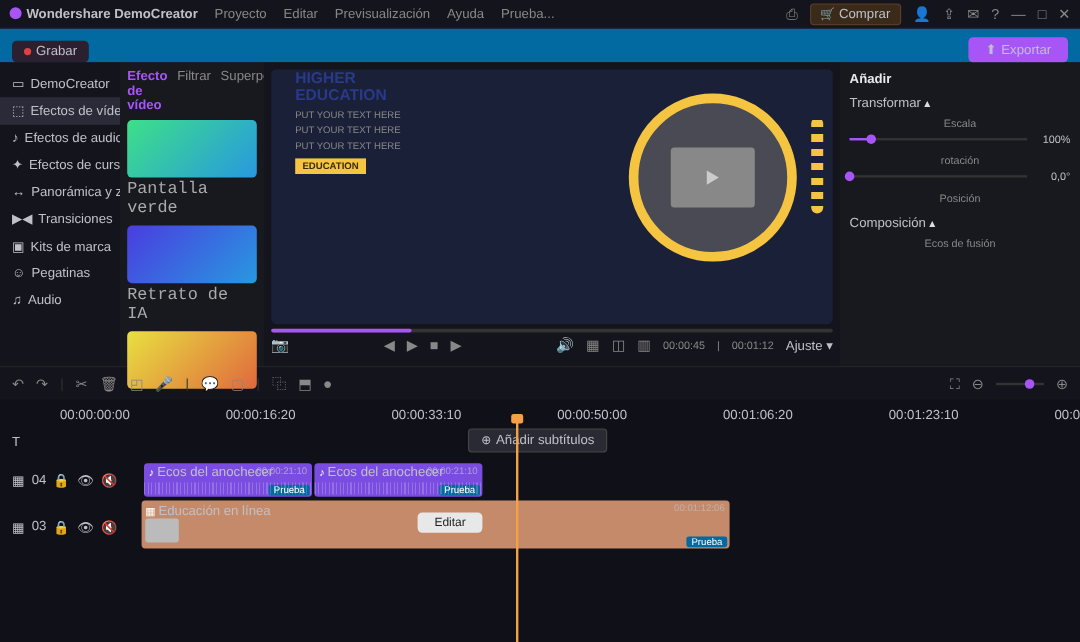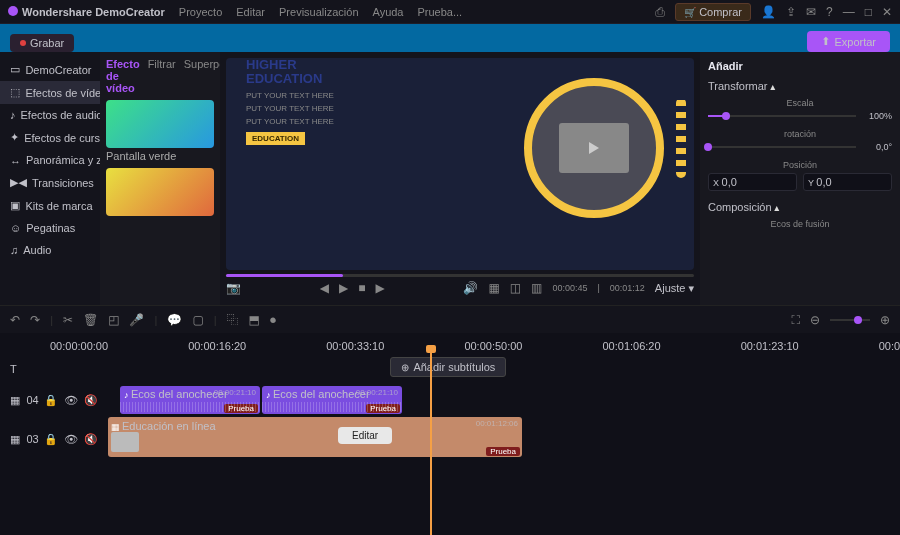--- a/index.html
+++ b/index.html
@@ -21,21 +21,21 @@
 .sb-item.active{background:#2a2a38;color:#e8e8f0;}
 .assets{width:120px;background:#18181f;padding:6px;}
 .asset-tabs{display:flex;gap:8px;font-size:10px;margin-bottom:6px;}
 .asset-tab{color:#888;cursor:pointer;}
 .asset-tab.active{color:#a855f7;font-weight:600;}
 .asset-card{margin-bottom:6px;}
 .asset-thumb{width:100%;height:48px;border-radius:4px;margin-bottom:2px;}
 .thumb1{background:linear-gradient(135deg,#3de088 0%,#2898e0 100%);}
 .thumb2{background:linear-gradient(135deg,#4a3de0 0%,#2898e0 100%);}
 .thumb3{background:linear-gradient(135deg,#e8e040 0%,#e0683d 100%);}
-.asset-name{font-size:11px;color:#aaa;}
+.asset-name{font-size:14px;color:#aaa;font-family:Liberation Mono, monospace;}
 .preview{flex:1;background:#14141c;padding:6px;display:flex;flex-direction:column;}
 .canvas{flex:1;background:#1a2038;border-radius:4px;position:relative;overflow:hidden;display:flex;align-items:flex-start;}
 .canvas-left{padding-left:20px;}
 .canvas-title{color:#2a3a8a;font-weight:700;font-size:13px;line-height:1.1;}
 .canvas-sub{color:#888;font-size:8px;margin-top:4px;}
 .edu-badge{display:inline-block;background:#f5c542;color:#3a2a00;font-size:8px;padding:2px 6px;margin-top:6px;font-weight:600;}
 .circle{position:absolute;right:30px;top:20px;width:140px;height:140px;border:8px solid #f5c542;border-radius:50%;background:#4a4a55;display:flex;align-items:center;justify-content:center;}
 .vid-ph{width:70px;height:50px;background:#888;border-radius:3px;display:flex;align-items:center;justify-content:center;}
 .play-tri{width:0;height:0;border-left:10px solid #ccc;border-top:6px solid transparent;border-bottom:6px solid transparent;}
 .stripe{position:absolute;right:8px;top:40px;width:10px;height:80px;background:repeating-linear-gradient(0deg,#f5c542 0 6px,transparent 6px 12px);border-radius:5px;}
@@ -63,21 +63,21 @@
 .playhead::before{content:'';position:absolute;top:-6px;left:-4px;width:10px;height:8px;background:#f5a045;border-radius:2px;}
 .track{display:flex;align-items:center;height:28px;margin-bottom:3px;}
 .track-head{width:80px;display:flex;align-items:center;gap:6px;font-size:9px;color:#666;}
 .track-body{flex:1;position:relative;height:100%;}
 .subtitle-btn{position:absolute;left:300px;top:2px;background:#2a2a35;border:1px solid #444;padding:3px 10px;border-radius:3px;font-size:10px;display:flex;align-items:center;gap:4px;}
 .clip{position:absolute;top:0;height:100%;border-radius:3px;font-size:9px;padding:2px 4px;overflow:hidden;}
 .clip-audio{background:#7a4de0;color:#fff;}
 .clip-audio::after{content:'';position:absolute;bottom:2px;left:0;right:0;height:10px;background:repeating-linear-gradient(90deg,rgba(255,255,255,.2) 0 1px,transparent 1px 3px);}
 .clip-video{background:#c48a6a;color:#fff;height:40px;padding:3px;}
 .clip-time{position:absolute;top:2px;right:4px;font-size:8px;opacity:.7;}
-.badge-pr{position:absolute;bottom:1px;right:2px;background:#7f1d1d;color:#fff;font-size:8px;padding:0 4px;border-radius:2px;}
+.badge-pr{position:absolute;bottom:1px;right:2px;background:#0369a1;color:#fff;font-size:8px;padding:0 4px;border-radius:2px;}
 .btn-editar{position:absolute;left:230px;top:10px;background:#e8e8e8;color:#222;padding:3px 14px;border-radius:4px;font-size:10px;font-weight:500;}
 .clip-video-thumb{width:28px;height:20px;background:#bbb;border-radius:2px;display:inline-block;vertical-align:middle;margin-right:4px;}
 </style>
 </head>
 <body>
 
 <div class="topbar">
   <div class="logo">
     <span class="logo-dot"></span>
     <span>Wondershare DemoCreator</span>
@@ -153,20 +153,24 @@
 
   <div class="assets">
     <div class="asset-tabs">
       <span class="asset-tab active">Efecto de vídeo</span>
       <span class="asset-tab">Filtrar</span>
       <span class="asset-tab">Superpo</span>
     </div>
     <div class="asset-card">
       <div class="asset-thumb thumb1"></div>
       <div class="asset-name">Pantalla verde</div>
+    </div>
+    <div class="asset-card">
+      <div class="asset-thumb thumb2"></div>
+      <div class="asset-name">Retrato de IA</div>
     </div>
     <div class="asset-card">
       <div class="asset-thumb thumb3"></div>
     </div>
   </div>
 
   <div class="preview">
     <div class="canvas">
       <div class="canvas-left">
         <div class="canvas-title">HIGHER</div>
@@ -217,24 +221,20 @@
       <div class="slider-val">100%</div>
     </div>
     <div class="lbl">rotación</div>
     <div class="slider">
       <div class="slider-track">
           <div class="slider-thumb" style="left:0%"></div>
         </div>
       <div class="slider-val">0,0°</div>
     </div>
     <div class="lbl">Posición</div>
-    <div class="pos-row">
-      <div class="pos-in">X <span>0,0</span></div>
-      <div class="pos-in">Y <span>0,0</span></div>
-    </div>
     <div class="sect" style="margin-top:10px"><span>Composición</span> ▴</div>
     <div class="lbl">Ecos de fusión</div>
   </div>
 </div>
 
 <div class="toolbar">
   <span class="icon-btn">↶</span>
   <span class="icon-btn">↷</span>
   <span style="color:#333">|</span>
   <span class="icon-btn">✂</span>
@@ -299,21 +299,21 @@
   </div>
   <div class="track" style="height:44px">
     <div class="track-head">
       <span>▦</span>
       <span>03</span>
       <span>🔒</span>
       <span>👁</span>
       <span>🔇</span>
     </div>
     <div class="track-body">
-      <div class="clip clip-video" style="left:18px;width:414px">
+      <div class="clip clip-video" style="left:28px;width:490px">
         ▦ <span>Educación en línea</span>
         <span class="clip-time">00:01:12:06</span>
         <br><span class="clip-video-thumb"></span>
         <span class="badge-pr">Prueba</span>
         <div class="btn-editar">Editar</div>
       </div>
     </div>
   </div>
 </div>
 

